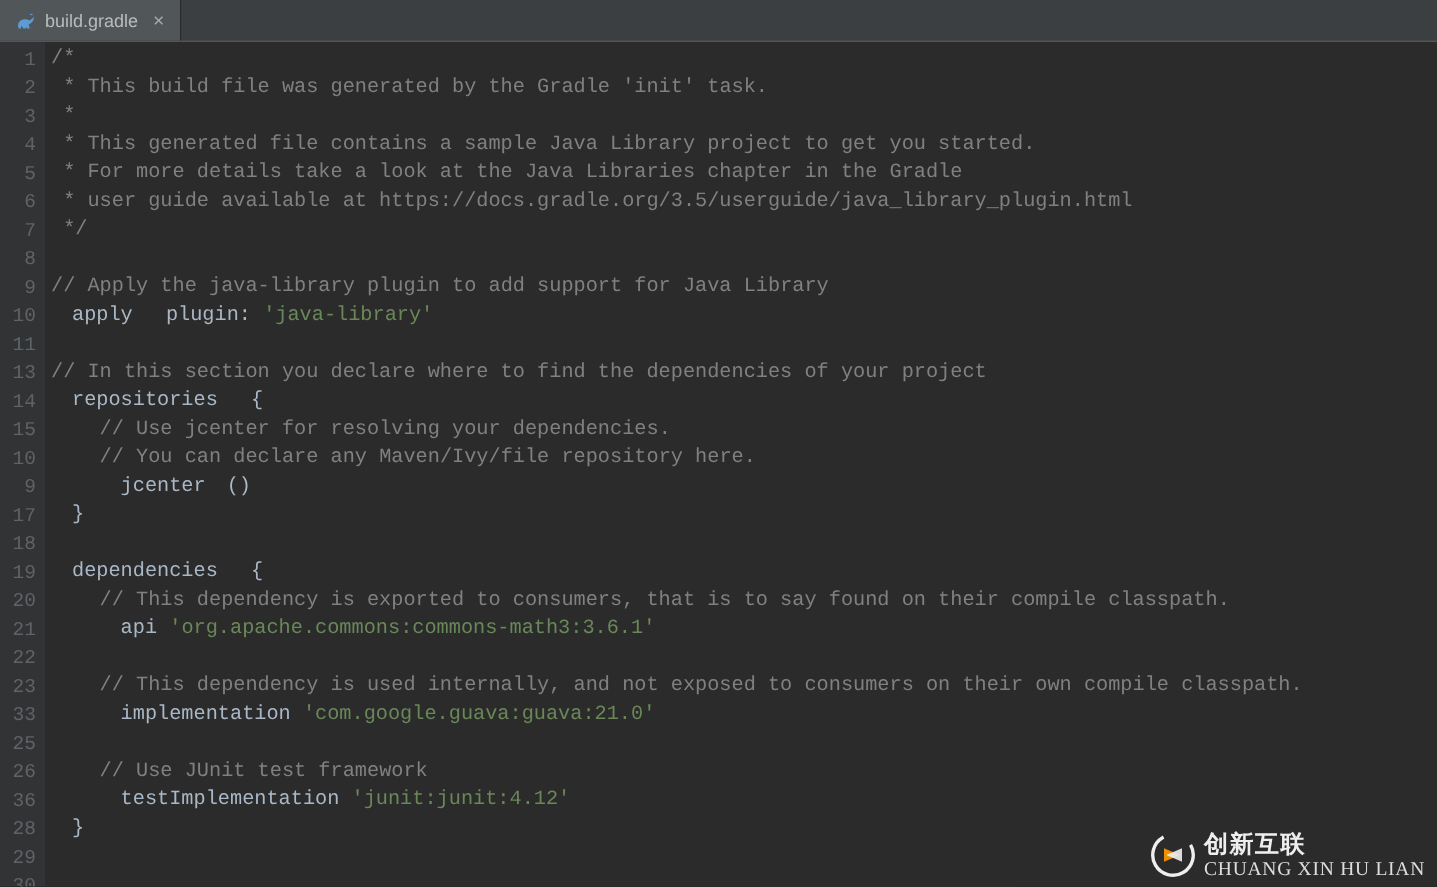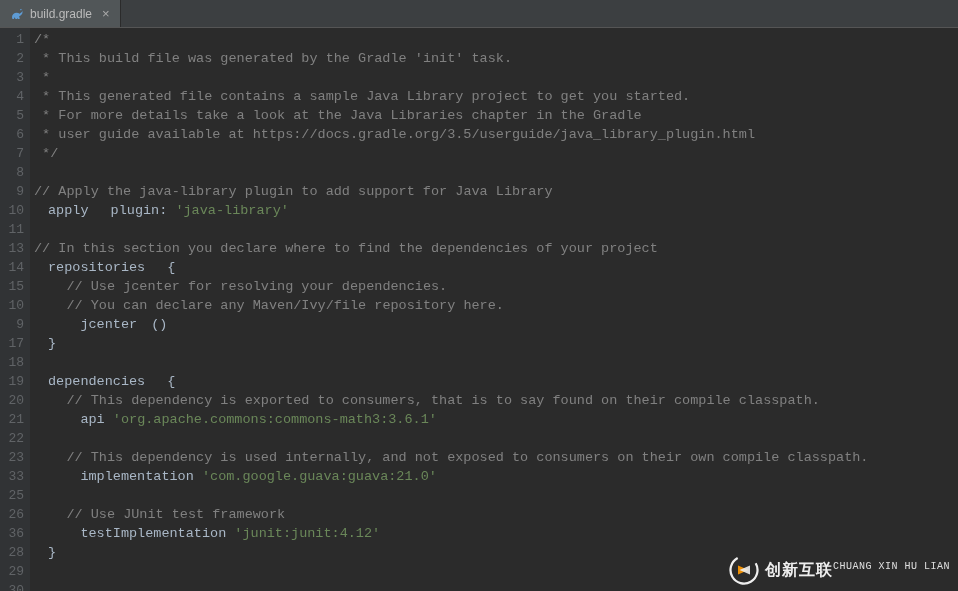--- a/index.html
+++ b/index.html
@@ -99,34 +99,34 @@
       align-items: center;
       gap: 6px;
       opacity: 0.92;
     }
     .watermark-logo {
       width: 30px;
       height: 30px;
     }
     .watermark-text {
       display: flex;
-      flex-direction: row;
+      flex-direction: column;
       line-height: 1;
     }
     .watermark-cn {
       color: #fff;
       font-family: "Microsoft YaHei", sans-serif;
       font-size: 16px;
       font-weight: bold;
       letter-spacing: 1px;
     }
     .watermark-en {
       color: #eee;
-      font-family: Liberation Mono, monospace;
-      font-size: 10px;
+      font-family: Liberation Serif, serif;
+      font-size: 13px;
       letter-spacing: 0.5px;
     }
   </style>
 </head>
 <body>
 
 <div class="tab-bar">
   <div class="tab">
     <span class="tab-icon">
       <svg viewBox="0 0 24 24" width="14" height="14">

